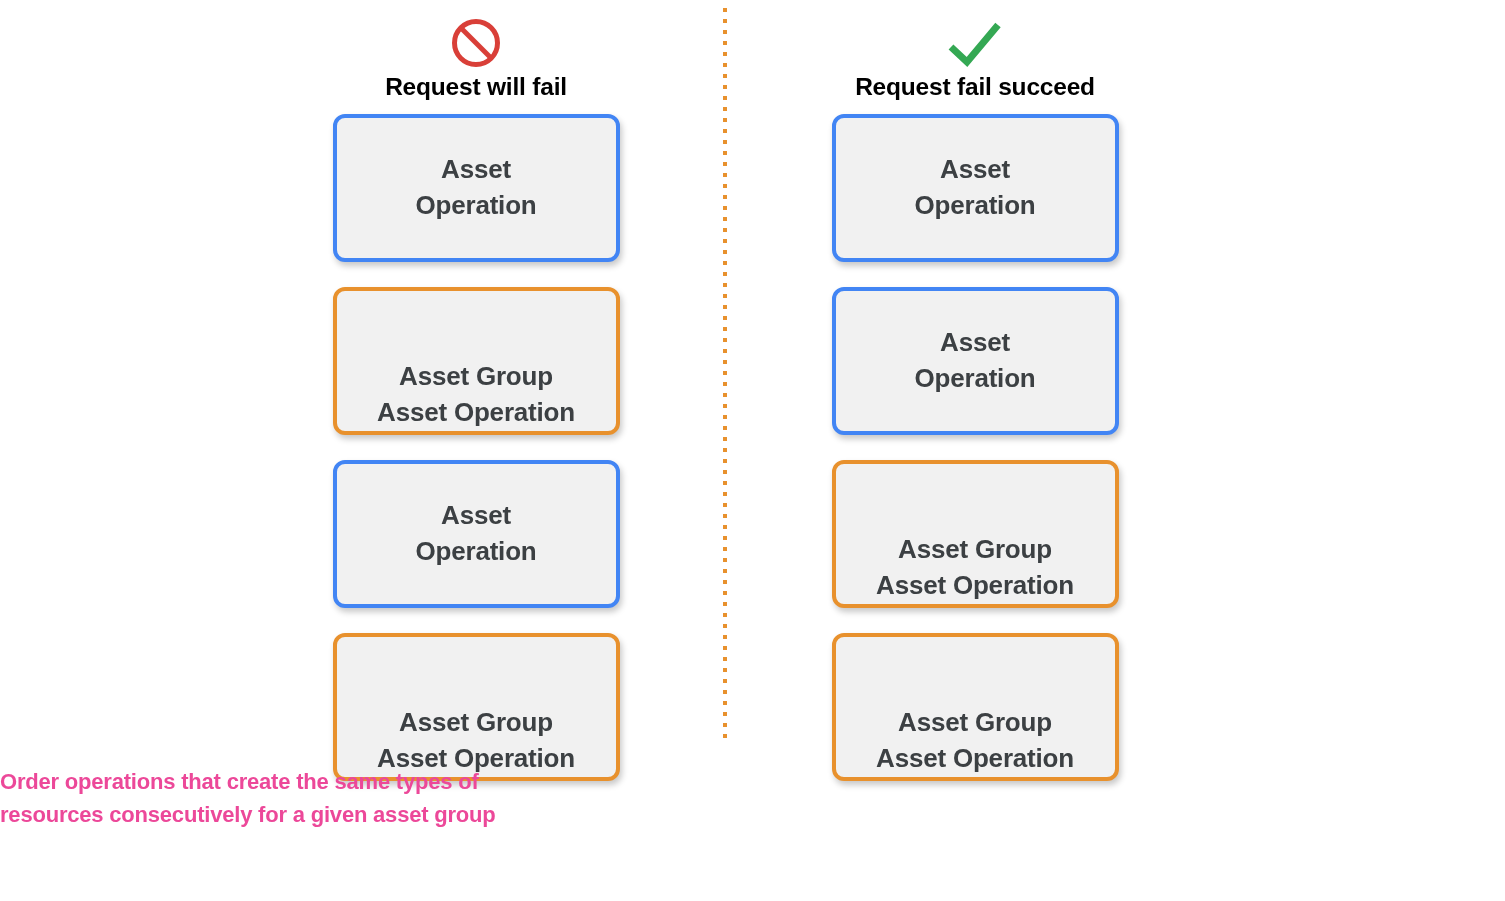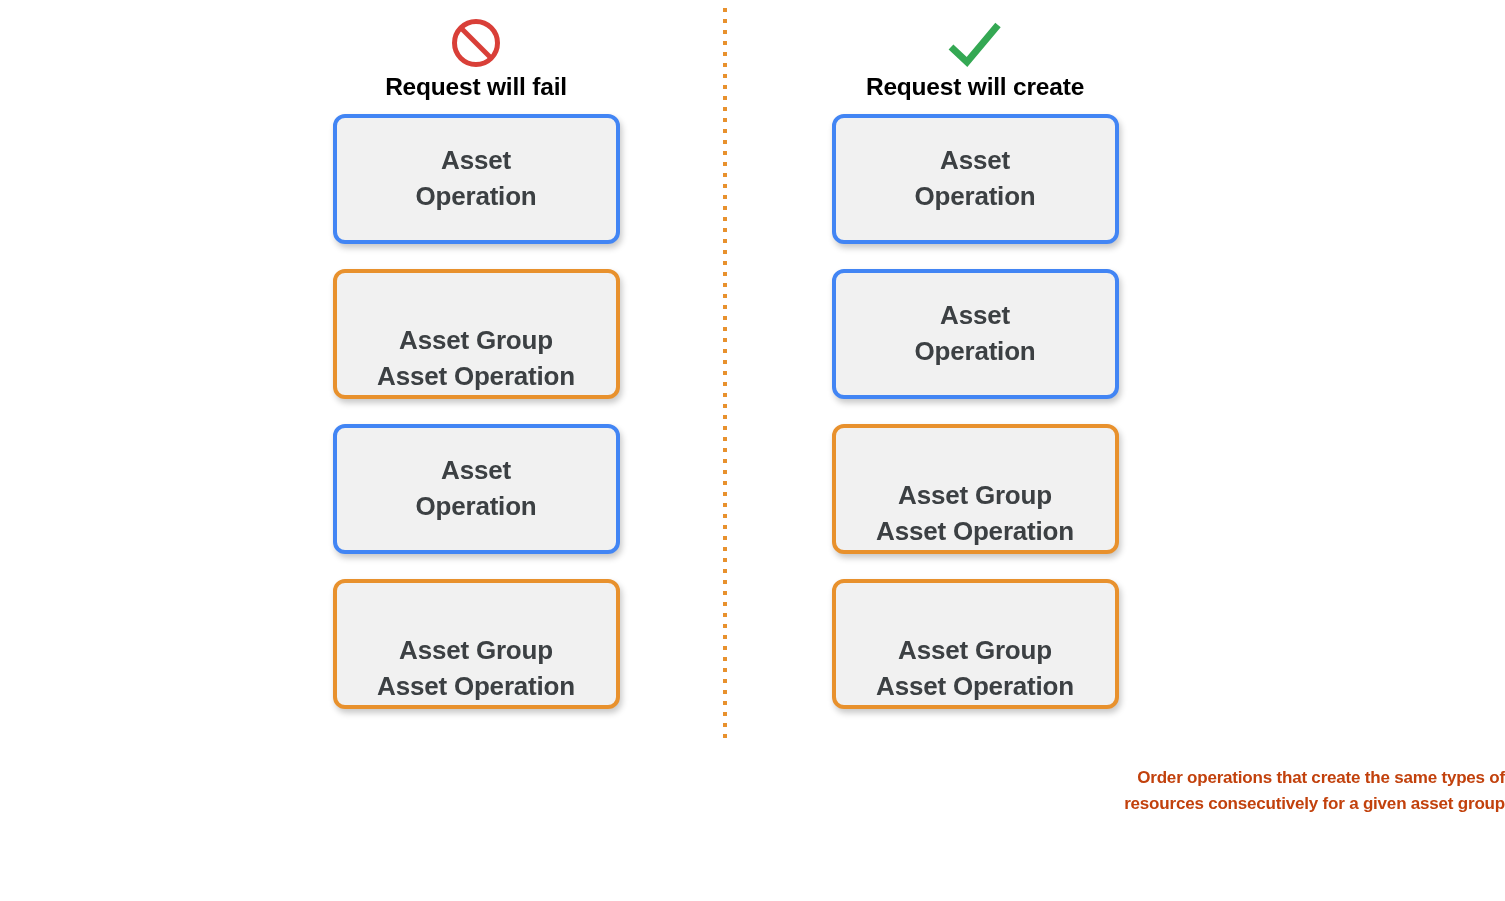--- a/index.html
+++ b/index.html
@@ -77,21 +77,21 @@
   .node-list {
     margin-top: 0px;
     display: flex;
     flex-direction: column;
     gap: 25px;
     align-items: center;
   }
 
   .node {
     width: 287px;
-    height: 130px;
+    height: 148px;
     box-sizing: border-box;
     background: #f1f1f1;
     border-radius: 12px;
     border: 4px solid #4285f4;
     display: flex;
     align-items: center;
     justify-content: center;
     box-shadow: 2px 4px 6px rgba(0,0,0,0.22);
   }
   .node.blue   { border-color: #4285f4; }
@@ -106,24 +106,24 @@
     letter-spacing: -0.2px;
     white-space: pre-line;
   }
 
   
   .caption {
     position: absolute;
     left: 0;
     right: 0;
     top: 765px;
-    text-align: right;
-    font-size: 17px;
+    text-align: left;
+    font-size: 22px;
     font-weight: bold;
-    color: #c2410c;
+    color: #ec4899;
     line-height: 1.52;
     letter-spacing: -0.2px;
     white-space: pre-line;
   }
 </style>
 </head>
 <body>
 
 <div class="stage">
 
@@ -162,21 +162,21 @@
   </div>
 
   <div class="column right">
 
     <div class="col-header">
       <div class="status-icon">
         <svg width="60" height="52" viewBox="0 0 60 52" aria-hidden="true">
           <polyline points="6,30 22,45 53,8" fill="none" stroke="#34a853" stroke-width="7" stroke-linecap="butt" stroke-linejoin="miter"></polyline>
         </svg>
       </div>
-      <div class="col-title">Request will create</div>
+      <div class="col-title">Request fail succeed</div>
     </div>
 
     <div class="node-list">
       <div class="node blue">
         <div class="node-label">Asset
 Operation</div>
       </div>
       <div class="node blue">
         <div class="node-label">Asset
 Operation</div>

